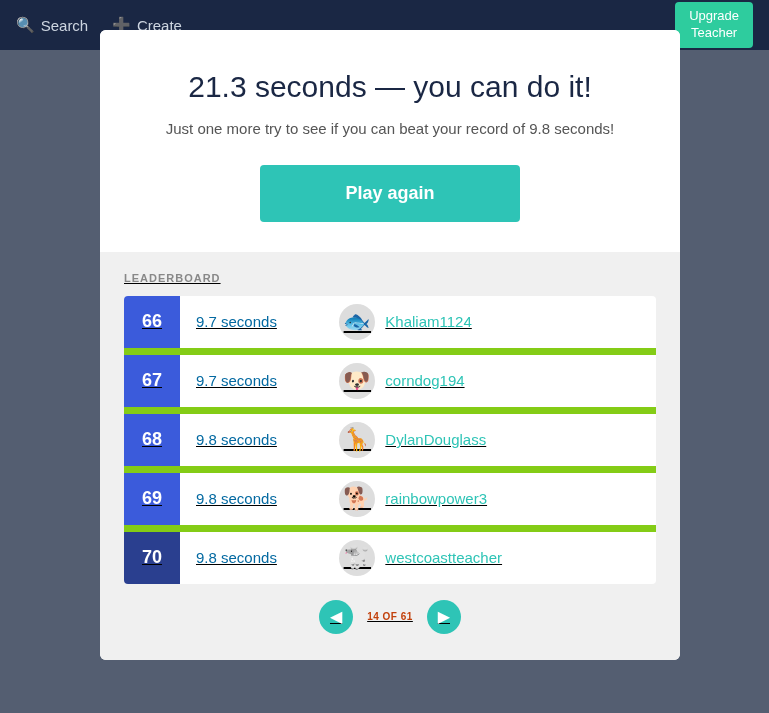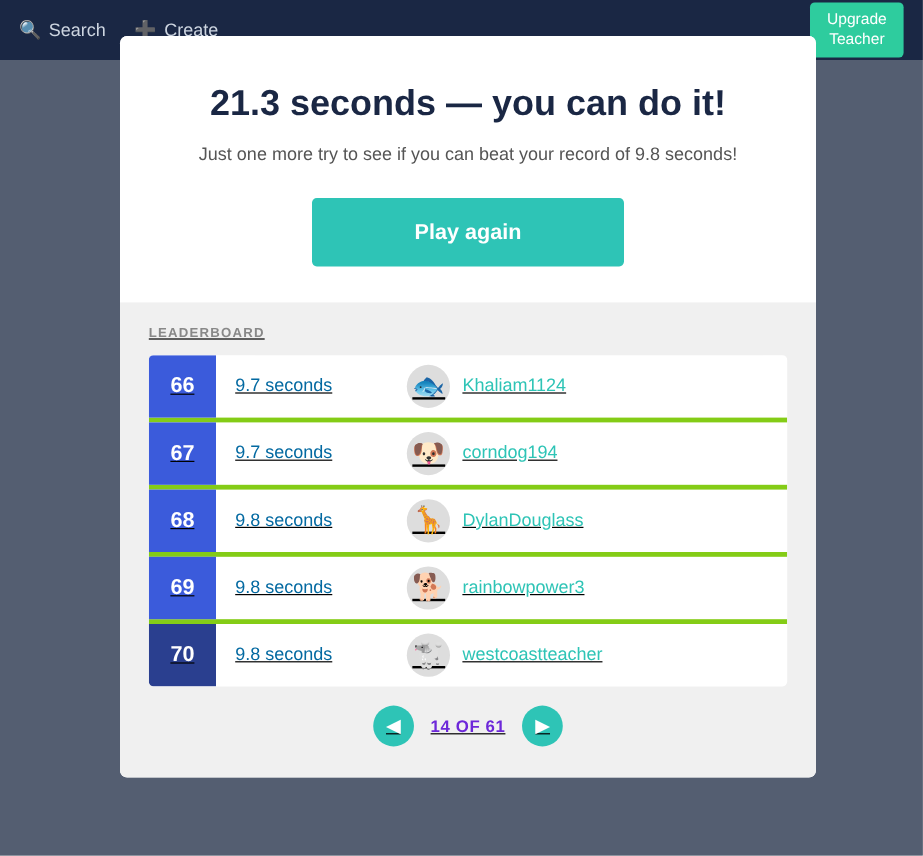--- a/index.html
+++ b/index.html
@@ -72,21 +72,21 @@
     }
 
     
     .modal-top {
       background: white;
       padding: 40px 30px 30px;
       text-align: center;
     }
     .modal-title {
       font-size: 30px;
-      font-weight: 700;
+      font-weight: 400;
       color: #1a2744;
       margin-bottom: 14px;
     }
     .modal-subtitle {
       font-size: 15px;
       color: #555;
       line-height: 1.5;
       margin-bottom: 24px;
     }
     .play-again-btn {
@@ -118,21 +118,21 @@
     }
 
     .leaderboard-table {
       background: white;
       border-radius: 4px;
       overflow: hidden;
     }
     .lb-row {
       display: flex;
       align-items: center;
-      border-bottom: 4px solid #84cc16;
+      border-bottom: 7px solid #84cc16;
     }
     .lb-row:last-child {
       border-bottom: none;
       align-items: center;
     }
     .lb-rank {
       width: 56px;
       min-width: 56px;
       height: 52px;
       display: flex;
@@ -185,22 +185,22 @@
       background: #2ec4b6;
       border: none;
       color: white;
       font-size: 16px;
       cursor: pointer;
       display: flex;
       align-items: center;
       justify-content: center;
     }
     .page-info {
-      font-size: 14px;
-      color: #6d28d9;
+      font-size: 10px;
+      color: #c2410c;
       font-weight: 600;
       letter-spacing: 0.5px;
     }
   </style>
 </head>
 <body>
 
 <div class="bg-overlay"></div>
 
 <nav class="nav-bar">

